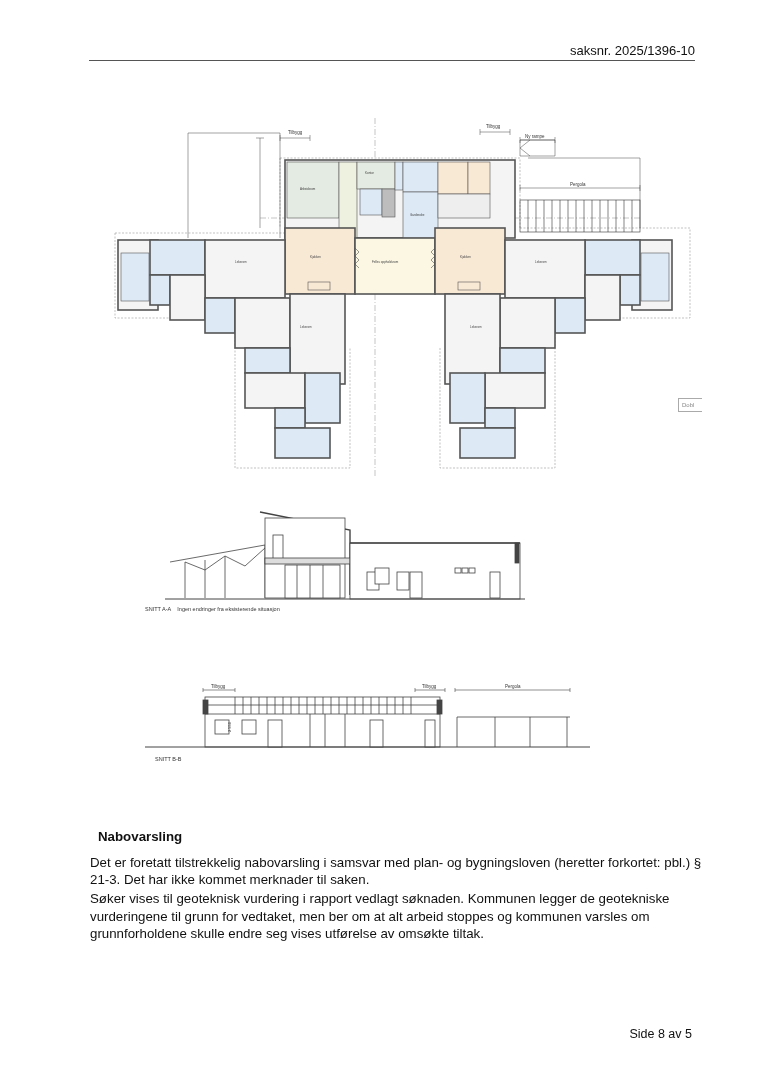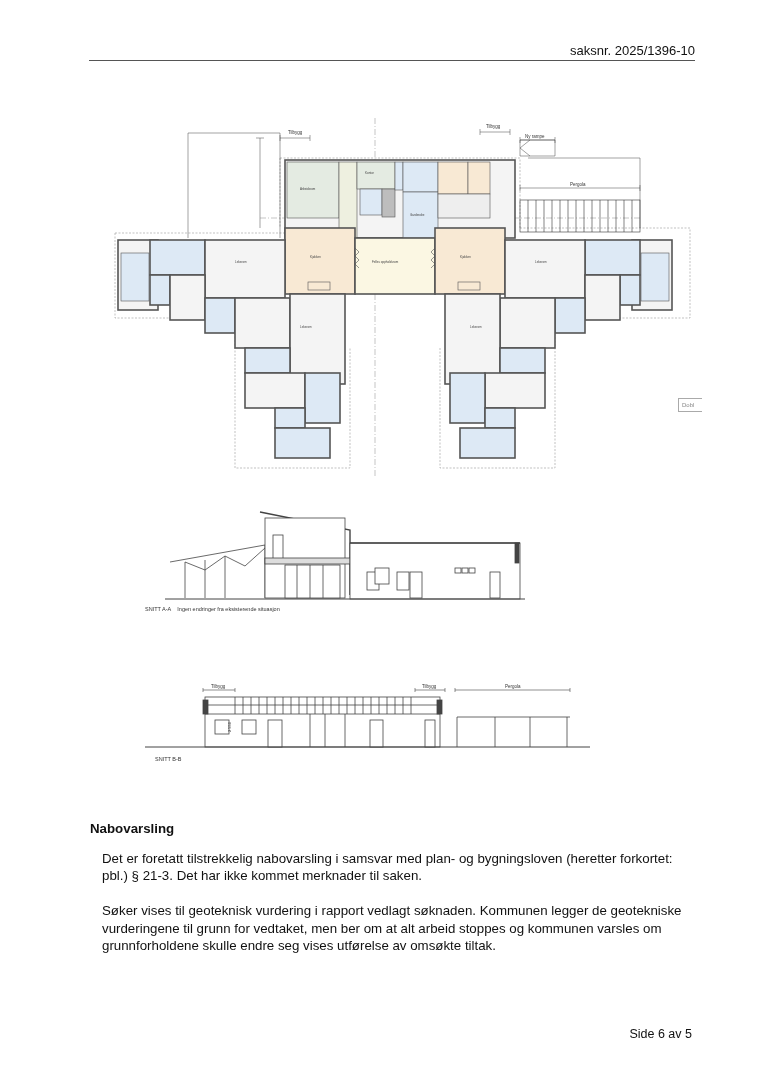--- a/index.html
+++ b/index.html
@@ -4,22 +4,22 @@
 <style>
   html,body{margin:0;padding:0;background:#fff;}
   body{width:764px;height:1080px;position:relative;overflow:hidden;font-family:"Liberation Sans",sans-serif;color:#111;}
   .header{position:absolute;left:89px;top:40px;width:606px;height:20px;border-bottom:1px solid #555;}
   .header .caseno{position:absolute;right:0;top:3px;font-size:13px;color:#111;margin-left:30px;}
   .plan{position:absolute;left:110px;top:118px;width:590px;height:360px;}
   .sectA{position:absolute;left:165px;top:500px;width:360px;height:125px;}
   .sectB{position:absolute;left:145px;top:680px;width:445px;height:90px;}
   .caption{position:absolute;font-size:5.5px;color:#333;}
   .text-section{position:absolute;left:90px;width:620px;font-size:13.3px;line-height:17.5px;color:#111;}
-  .text-section h3{margin:0;font-size:13.3px;font-weight:bold;}
-  .text-section p{margin:12px;}
+  .text-section h3{margin:8px;font-size:13.3px;font-weight:bold;}
+  .text-section p{margin:0;}
   .footer{position:absolute;right:72px;top:1027px;font-size:12.5px;color:#111;}
   .dobl{position:absolute;left:678px;top:398px;width:20px;height:12px;border:1px solid #aaa;border-right:none;font-size:6px;color:#888;line-height:12px;padding-left:3px;overflow:hidden;}
   svg text{font-family:"Liberation Sans",sans-serif;}
 </style>
 </head>
 <body>
 
 <div class="header">
   <span class="caseno">saksnr. 2025/1396-10</span>
 </div>
@@ -201,13 +201,13 @@
 
 <div class="text-section" style="top:820px;">
   <h3>Nabovarsling</h3>
   <p>Det er foretatt tilstrekkelig nabovarsling i samsvar med plan- og bygningsloven (heretter forkortet: pbl.) § 21-3. Det har ikke kommet merknader til saken.</p>
 </div>
 
 <div class="text-section" style="top:890px;">
   <p>Søker vises til geoteknisk vurdering i rapport vedlagt søknaden. Kommunen legger de geotekniske vurderingene til grunn for vedtaket, men ber om at alt arbeid stoppes og kommunen varsles om grunnforholdene skulle endre seg vises utførelse av omsøkte tiltak.</p>
 </div>
 
-<div class="footer">Side 6 av 5</div>
+<div class="footer">Side 8 av 5</div>
 
 </body></html>

